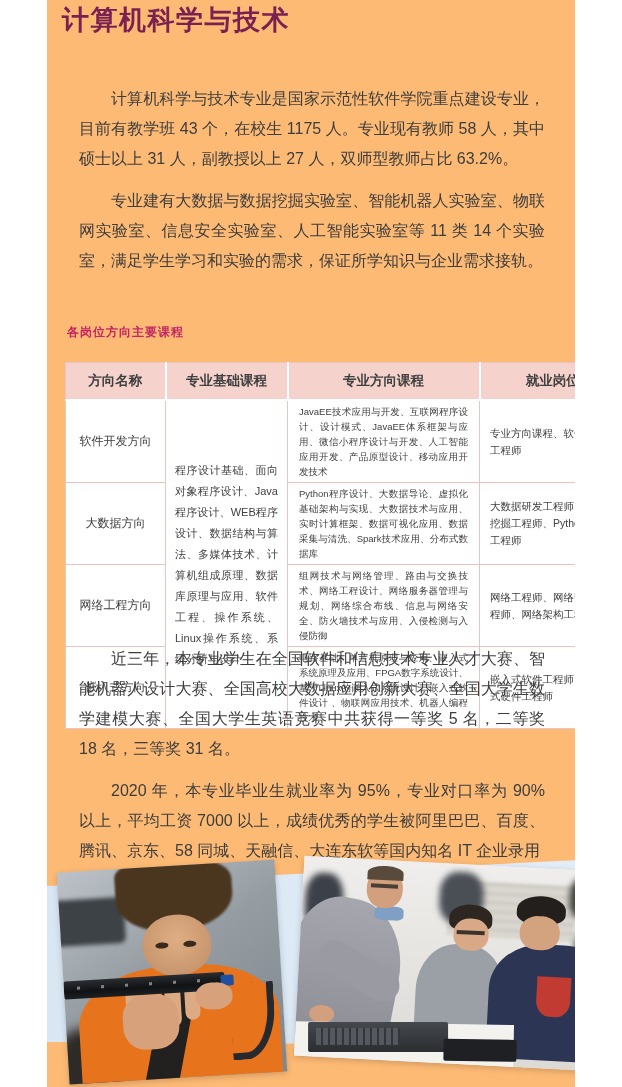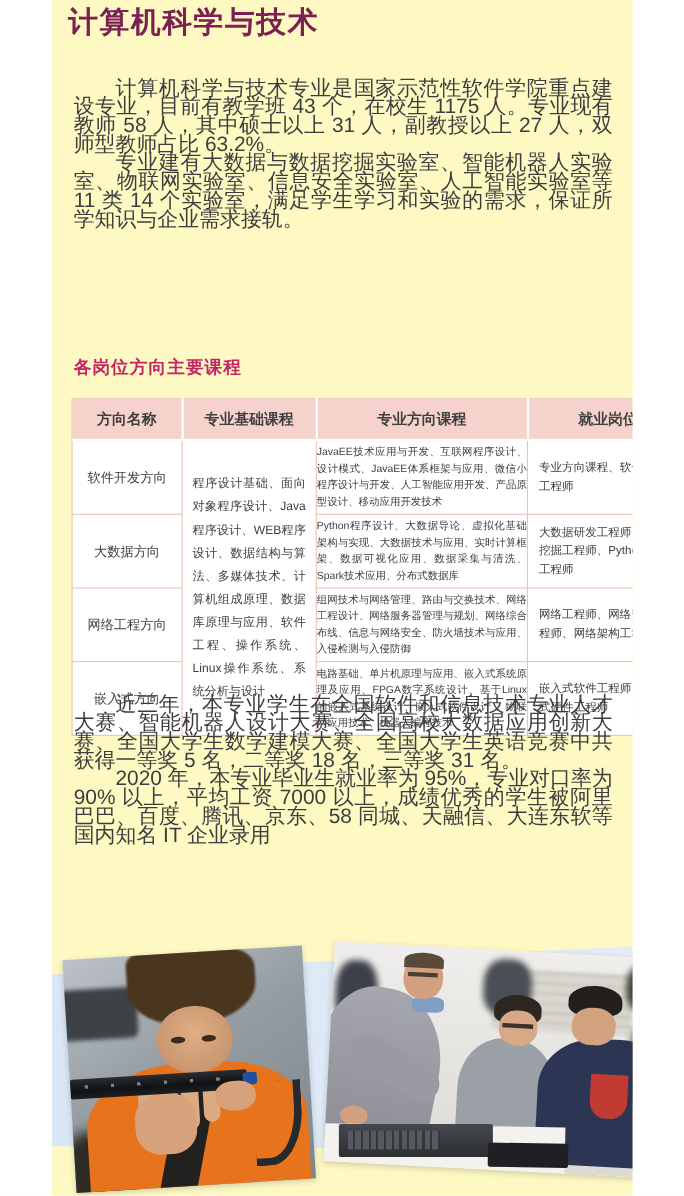--- a/index.html
+++ b/index.html
@@ -1,42 +1,42 @@
 <!DOCTYPE html>
 <html><head>
 <meta charset="utf-8">
 <style>
   html,body { margin:0; padding:0; background:#ffffff; }
   .page {
     position:relative; width:528px; height:1087px; margin:0 auto;
-    background:#fef9c3; overflow:hidden;
+    background:#fdba74; overflow:hidden;
     font-family:"Liberation Sans", sans-serif;
     -webkit-font-smoothing:antialiased;
   }
   
   .title {
     position:absolute; left:15px; top:2px; margin:0;
     font-size:27px; font-weight:900; letter-spacing:1.5px; color:#7b2151;
   }
   .subtitle {
     position:absolute; left:16px; top:37px;
     font-size:19.5px; color:#a8436e; letter-spacing:0.2px;
   }
   
   .textblock { position:absolute; left:20px; right:18px; }
   .textblock.intro   { top:72px; }
   .textblock.closing { top:632px; }
   .textblock p {
-    margin:0; text-indent:2em; text-align:justify;
-    font-size:19px; line-height:17px; color:#3d3d3d;
+    margin:12px; text-indent:2em; text-align:justify;
+    font-size:16px; line-height:30px; color:#3d3d3d;
   }
   
   .section-heading {
     position:absolute; left:20px; top:324px; margin:0;
-    font-size:16px; font-weight:bold; color:#c32565; letter-spacing:1px;
+    font-size:12px; font-weight:bold; color:#c32565; letter-spacing:1px;
   }
   
   table.courses {
     position:absolute; left:18px; top:362px; width:560px;
     border-collapse:collapse; table-layout:fixed;
     border:1px solid #eac4bd;
   }
   table.courses col.c1 { width:100px; }
   table.courses col.c2 { width:122px; }
   table.courses col.c3 { width:192px; }
@@ -48,21 +48,21 @@
   }
   table.courses th:first-child { border-left:1px solid #eac4bd; }
   table.courses td {
     border:1px solid #eac4bd; color:#404040; vertical-align:middle;
     background:#ffffff;
   }
   tr.r1 { height:52px; } tr.r2 { height:56px; }
   tr.r3 { height:54px; } tr.r4 { height:47px; }
   td.dir   { text-align:center; font-size:12px; }
   td.basic { font-size:11px; line-height:21px; text-align:justify; padding:4px 9px; }
-  td.spec  { font-size:9.5px; line-height:15px; text-align:justify; padding:3px 0; }
+  td.spec  { font-size:9.5px; line-height:15px; text-align:justify; padding:3px 11px; }
   td.jobs  { font-size:10.5px; line-height:17px; text-align:left; padding:3px 10px; }
   
   .photo-strip { position:absolute; left:0; top:850px; width:622px; height:237px; }
   .photo-band {
     position:absolute; inset:0;
     background:linear-gradient(90deg,#d9e7f4,#e4eef8);
     clip-path:polygon(0 36px, 618px 6px, 618px 196px, 0 192px);
   }
   .photo { position:absolute; overflow:hidden; box-shadow:0 2px 6px rgba(0,0,0,.18); }
   .photo * { position:absolute; }

